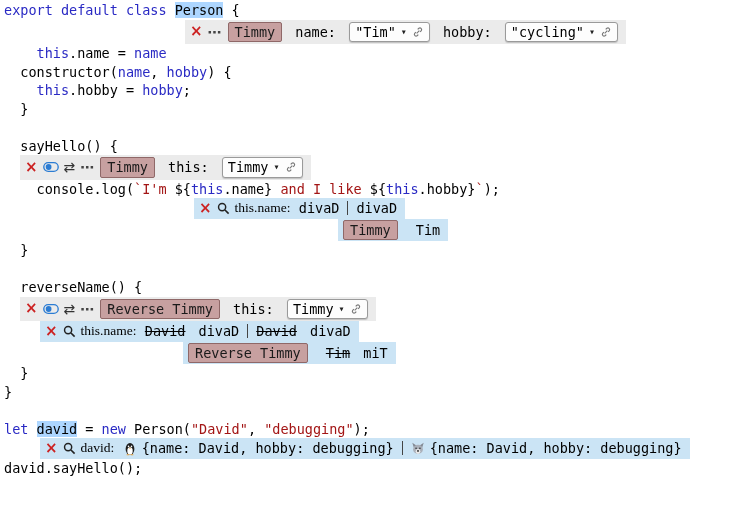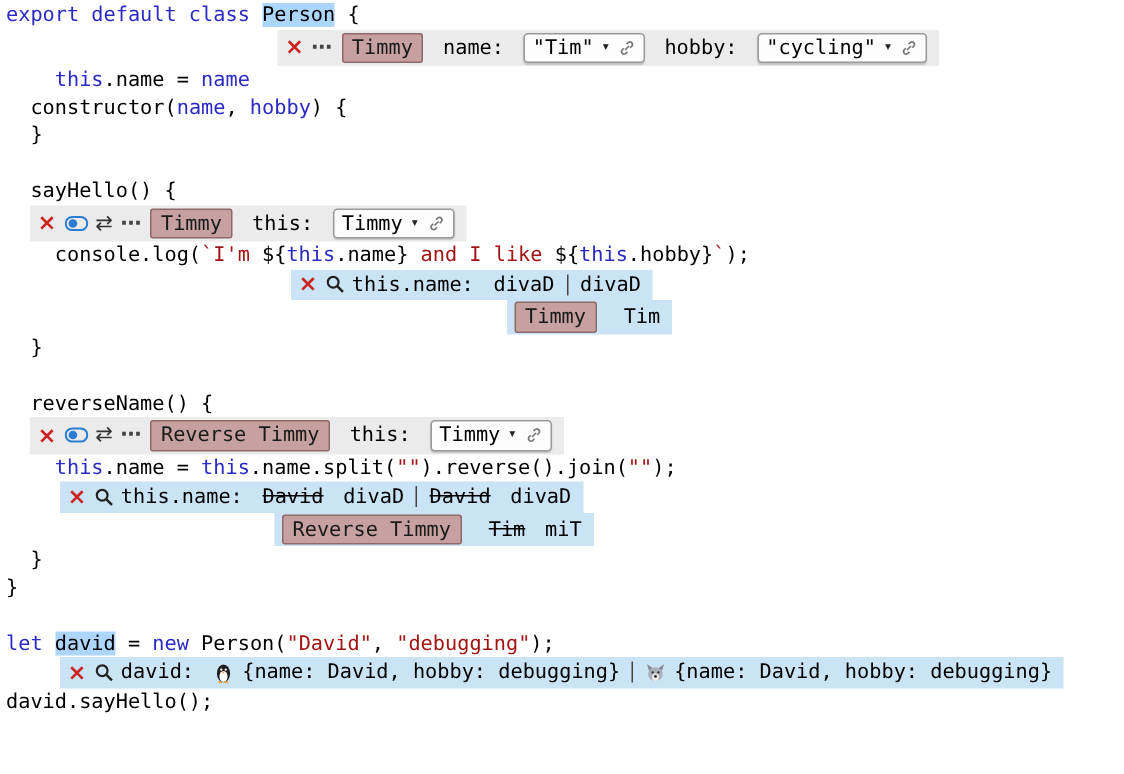--- a/index.html
+++ b/index.html
@@ -58,38 +58,39 @@
     box-shadow: 0 1px 1px rgba(0,0,0,.18);
     cursor: pointer;
   }
   .dd-arrow { font-size: 10px; color: #222; }
   .icon-btn { display: inline-flex; align-items: center; justify-content: center; cursor: pointer; line-height: 1; }
   .close-x { color: var(--close); font-weight: bold; font-size: 15px; font-family: "DejaVu Sans", sans-serif; }
   .more-dots { color: #444; font-weight: bold; font-size: 14px; letter-spacing: 1px; font-family: "DejaVu Sans", sans-serif; }
   .swap-gl { color: #333; font-size: 14px; font-family: "DejaVu Sans", sans-serif; }
   .vdiv { width: 1px; height: 14px; background: #444; display: inline-block; margin: 0 3px; }
   .struck { text-decoration: line-through; }
-  .res-label { color: #000; }
+  .res-label { color: #000; font-family: Liberation Serif, serif; }
 </style>
 </head>
 <body>
 
 <div id="editor">
     <div class="line"><span class="tok-kw">export default class</span><span class="tok-pl"> </span><span class="tok-hl">Person</span><span class="tok-pl"> {</span></div>
     <div class="line"><span class="widget-row" style="margin-left: 181px;"><span class="icon-btn"><span class="close-x">×</span></span><span class="icon-btn"><span class="more-dots">⋯</span></span><span class="tag">Timmy</span><span> name: </span><span class="dropdown"><span>"Tim"</span><span class="dd-arrow">▾</span><span class="icon-btn"><svg width="12" height="12" viewBox="0 0 16 16">
               <path d="M6.2 9.8 L9.8 6.2" stroke="#777" stroke-width="1.5" fill="none"></path>
               <path d="M7.6 4.6 L9.2 3 a2.3 2.3 0 0 1 3.2 3.2 L10.8 7.8" fill="none" stroke="#777" stroke-width="1.5"></path>
               <path d="M8.4 11.4 L6.8 13 a2.3 2.3 0 0 1 -3.2 -3.2 L5.2 8.2" fill="none" stroke="#777" stroke-width="1.5"></path>
             </svg></span></span><span> hobby: </span><span class="dropdown"><span>"cycling"</span><span class="dd-arrow">▾</span><span class="icon-btn"><svg width="12" height="12" viewBox="0 0 16 16">
               <path d="M6.2 9.8 L9.8 6.2" stroke="#777" stroke-width="1.5" fill="none"></path>
               <path d="M7.6 4.6 L9.2 3 a2.3 2.3 0 0 1 3.2 3.2 L10.8 7.8" fill="none" stroke="#777" stroke-width="1.5"></path>
               <path d="M8.4 11.4 L6.8 13 a2.3 2.3 0 0 1 -3.2 -3.2 L5.2 8.2" fill="none" stroke="#777" stroke-width="1.5"></path>
             </svg></span></span></span></div>
     <div class="line"><span class="tok-pl">    </span><span class="tok-kw">this</span><span class="tok-pl">.name = </span><span class="tok-kw">name</span></div>
     <div class="line"><span class="tok-pl">  constructor(</span><span class="tok-kw">name</span><span class="tok-pl">, </span><span class="tok-kw">hobby</span><span class="tok-pl">) {</span></div>
+    <div class="line"><span class="tok-pl">    </span><span class="tok-kw">this</span><span class="tok-pl">.hobby = </span><span class="tok-kw">hobby</span><span class="tok-pl">;</span></div>
     <div class="line"><span class="tok-pl">  }</span></div>
     <div class="line">&nbsp;</div>
     <div class="line"><span class="tok-pl">  sayHello() {</span></div>
     <div class="line"><span class="widget-row" style="margin-left: 16px;"><span class="icon-btn"><span class="close-x">×</span></span><span class="icon-btn"><svg width="16" height="12" viewBox="0 0 20 14">
             <rect x="1" y="1.5" width="18" height="11" rx="5.5" fill="none" stroke="#2b7cd3" stroke-width="1.7"></rect>
             <circle cx="7" cy="7" r="3.6" fill="#2b7cd3"></circle>
           </svg></span><span class="icon-btn"><span class="swap-gl">⇄</span></span><span class="icon-btn"><span class="more-dots">⋯</span></span><span class="tag">Timmy</span><span> this: </span><span class="dropdown"><span>Timmy</span><span class="dd-arrow">▾</span><span class="icon-btn"><svg width="12" height="12" viewBox="0 0 16 16">
               <path d="M6.2 9.8 L9.8 6.2" stroke="#777" stroke-width="1.5" fill="none"></path>
               <path d="M7.6 4.6 L9.2 3 a2.3 2.3 0 0 1 3.2 3.2 L10.8 7.8" fill="none" stroke="#777" stroke-width="1.5"></path>
               <path d="M8.4 11.4 L6.8 13 a2.3 2.3 0 0 1 -3.2 -3.2 L5.2 8.2" fill="none" stroke="#777" stroke-width="1.5"></path>
@@ -104,21 +105,20 @@
     <div class="line">&nbsp;</div>
     <div class="line"><span class="tok-pl">  reverseName() {</span></div>
     <div class="line"><span class="widget-row" style="margin-left: 16px;"><span class="icon-btn"><span class="close-x">×</span></span><span class="icon-btn"><svg width="16" height="12" viewBox="0 0 20 14">
             <rect x="1" y="1.5" width="18" height="11" rx="5.5" fill="none" stroke="#2b7cd3" stroke-width="1.7"></rect>
             <circle cx="7" cy="7" r="3.6" fill="#2b7cd3"></circle>
           </svg></span><span class="icon-btn"><span class="swap-gl">⇄</span></span><span class="icon-btn"><span class="more-dots">⋯</span></span><span class="tag">Reverse Timmy</span><span> this: </span><span class="dropdown"><span>Timmy</span><span class="dd-arrow">▾</span><span class="icon-btn"><svg width="12" height="12" viewBox="0 0 16 16">
               <path d="M6.2 9.8 L9.8 6.2" stroke="#777" stroke-width="1.5" fill="none"></path>
               <path d="M7.6 4.6 L9.2 3 a2.3 2.3 0 0 1 3.2 3.2 L10.8 7.8" fill="none" stroke="#777" stroke-width="1.5"></path>
               <path d="M8.4 11.4 L6.8 13 a2.3 2.3 0 0 1 -3.2 -3.2 L5.2 8.2" fill="none" stroke="#777" stroke-width="1.5"></path>
             </svg></span></span></span></div>
-    <div class="line"><span class="tok-pl">    </span><span class="tok-kw">this</span><span class="tok-pl">.name = </span><span class="tok-kw">this</span><span class="tok-pl">.name.split(</span><span class="tok-str">""</span><span class="tok-pl">).reverse().join(</span><span class="tok-str">""</span><span class="tok-pl">);</span></div>
     <div class="line"><span class="result-row" style="margin-left: 36px;"><span class="icon-btn"><span class="close-x">×</span></span><span class="icon-btn"><svg width="13" height="13" viewBox="0 0 16 16">
             <circle cx="6.3" cy="6.3" r="4.4" fill="none" stroke="#222" stroke-width="1.8"></circle>
             <line x1="9.8" y1="9.8" x2="14.3" y2="14.3" stroke="#222" stroke-width="2"></line>
           </svg></span><span class="res-label">this.name: </span><span class="struck">David</span><span> divaD</span><span class="vdiv"></span><span class="struck">David</span><span> divaD</span></span></div>
     <div class="line"><span class="result-row" style="margin-left: 179px;"><span class="tag">Reverse Timmy</span><span> </span><span class="struck">Tim</span><span> miT</span></span></div>
     <div class="line"><span class="tok-pl">  }</span></div>
     <div class="line"><span class="tok-pl">}</span></div>
     <div class="line">&nbsp;</div>
     <div class="line"><span class="tok-kw">let</span><span class="tok-pl"> </span><span class="tok-hl">david</span><span class="tok-pl"> = </span><span class="tok-kw">new</span><span class="tok-pl"> Person(</span><span class="tok-str">"David"</span><span class="tok-pl">, </span><span class="tok-str">"debugging"</span><span class="tok-pl">);</span></div>
     <div class="line"><span class="result-row" style="margin-left: 36px;"><span class="icon-btn"><span class="close-x">×</span></span><span class="icon-btn"><svg width="13" height="13" viewBox="0 0 16 16">

